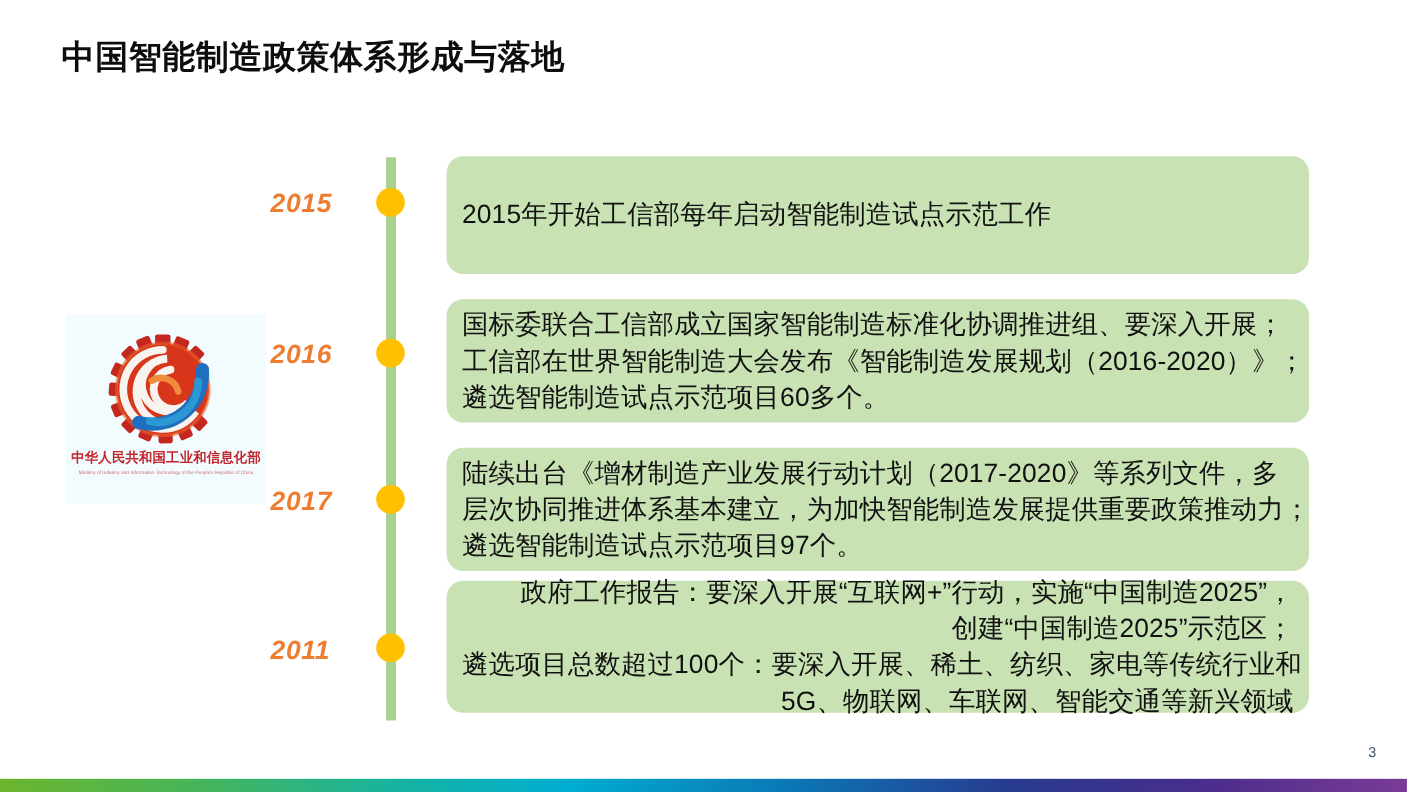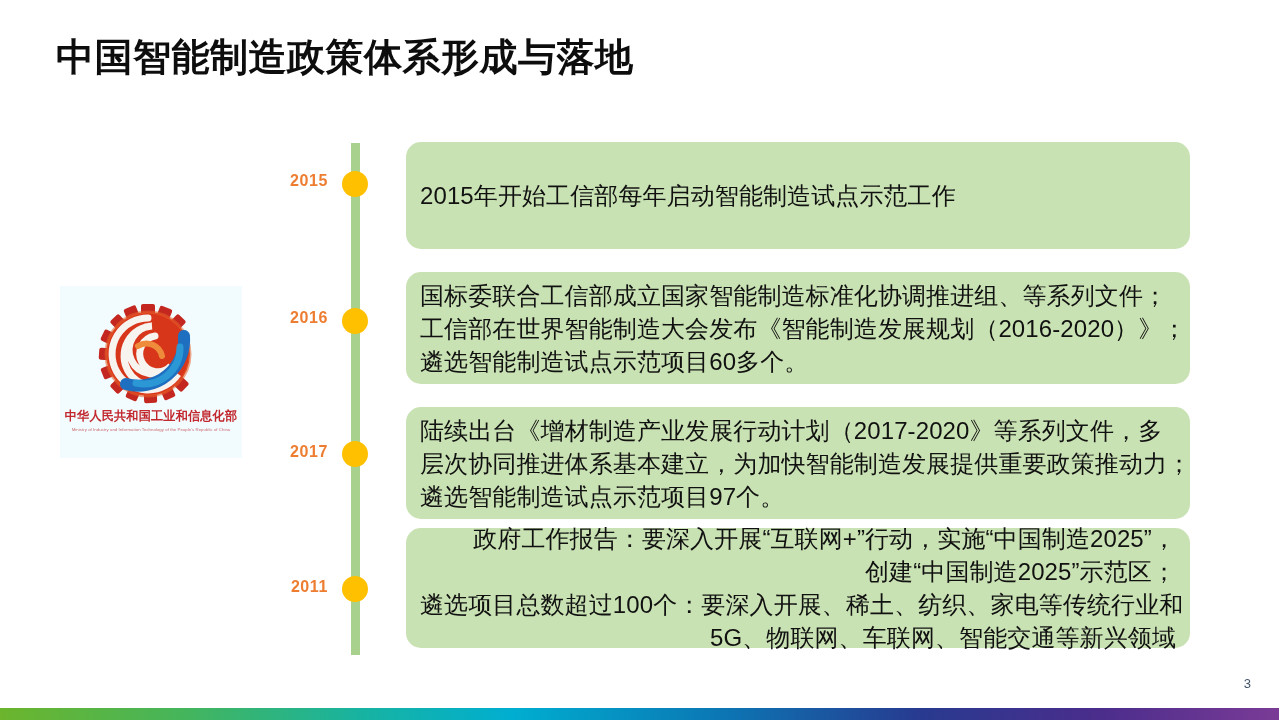--- a/index.html
+++ b/index.html
@@ -21,21 +21,21 @@
     width: 1279px;
     height: 720px;
     background: #ffffff;
   }
 
   
   #slide-title {
     position: absolute;
     left: 56px;
     top: 35px;
-    font-size: 38px;
+    font-size: 30px;
     font-weight: bold;
     color: #0d0d0d;
     letter-spacing: 0.5px;
     white-space: nowrap;
     line-height: 1.2;
   }
 
   
   #logo-block {
     position: absolute;
@@ -93,25 +93,26 @@
     left: 342px;
     width: 26px;
     height: 26px;
     border-radius: 50%;
     background: #ffc000;
   }
   .year-label {
     position: absolute;
     left: 246px;
     width: 82px;
-    text-align: right;
-    font-size: 16px;
+    text-align: left;
+    font-size: 24px;
     font-weight: bold;
     color: #ed7d31;
     letter-spacing: 0.6px;
+    font-style: italic;
   }
 
   
   .content-box {
     position: absolute;
     left: 406px;
     width: 784px;
     background: #c9e2b3;
     border-radius: 15px;
     box-sizing: border-box;
@@ -216,21 +217,21 @@
 
   <div class="year-label" id="year-2015">2015</div>
   <div class="timeline-dot" id="dot-2015"></div>
   <div class="content-box" id="box-2015">
     <div class="box-line">2015年开始工信部每年启动智能制造试点示范工作</div>
   </div>
 
   <div class="year-label" id="year-2016">2016</div>
   <div class="timeline-dot" id="dot-2016"></div>
   <div class="content-box" id="box-2016">
-    <div class="box-line">国标委联合工信部成立国家智能制造标准化协调推进组、等系列文件；</div>
+    <div class="box-line">国标委联合工信部成立国家智能制造标准化协调推进组、要深入开展；</div>
     <div class="box-line">工信部在世界智能制造大会发布《智能制造发展规划（2016-2020）》；</div>
     <div class="box-line">遴选智能制造试点示范项目60多个。</div>
   </div>
 
   <div class="year-label" id="year-2017">2017</div>
   <div class="timeline-dot" id="dot-2017"></div>
   <div class="content-box" id="box-2017">
     <div class="box-line">陆续出台《增材制造产业发展行动计划（2017-2020》等系列文件，多</div>
     <div class="box-line">层次协同推进体系基本建立，为加快智能制造发展提供重要政策推动力；</div>
     <div class="box-line">遴选智能制造试点示范项目97个。</div>

